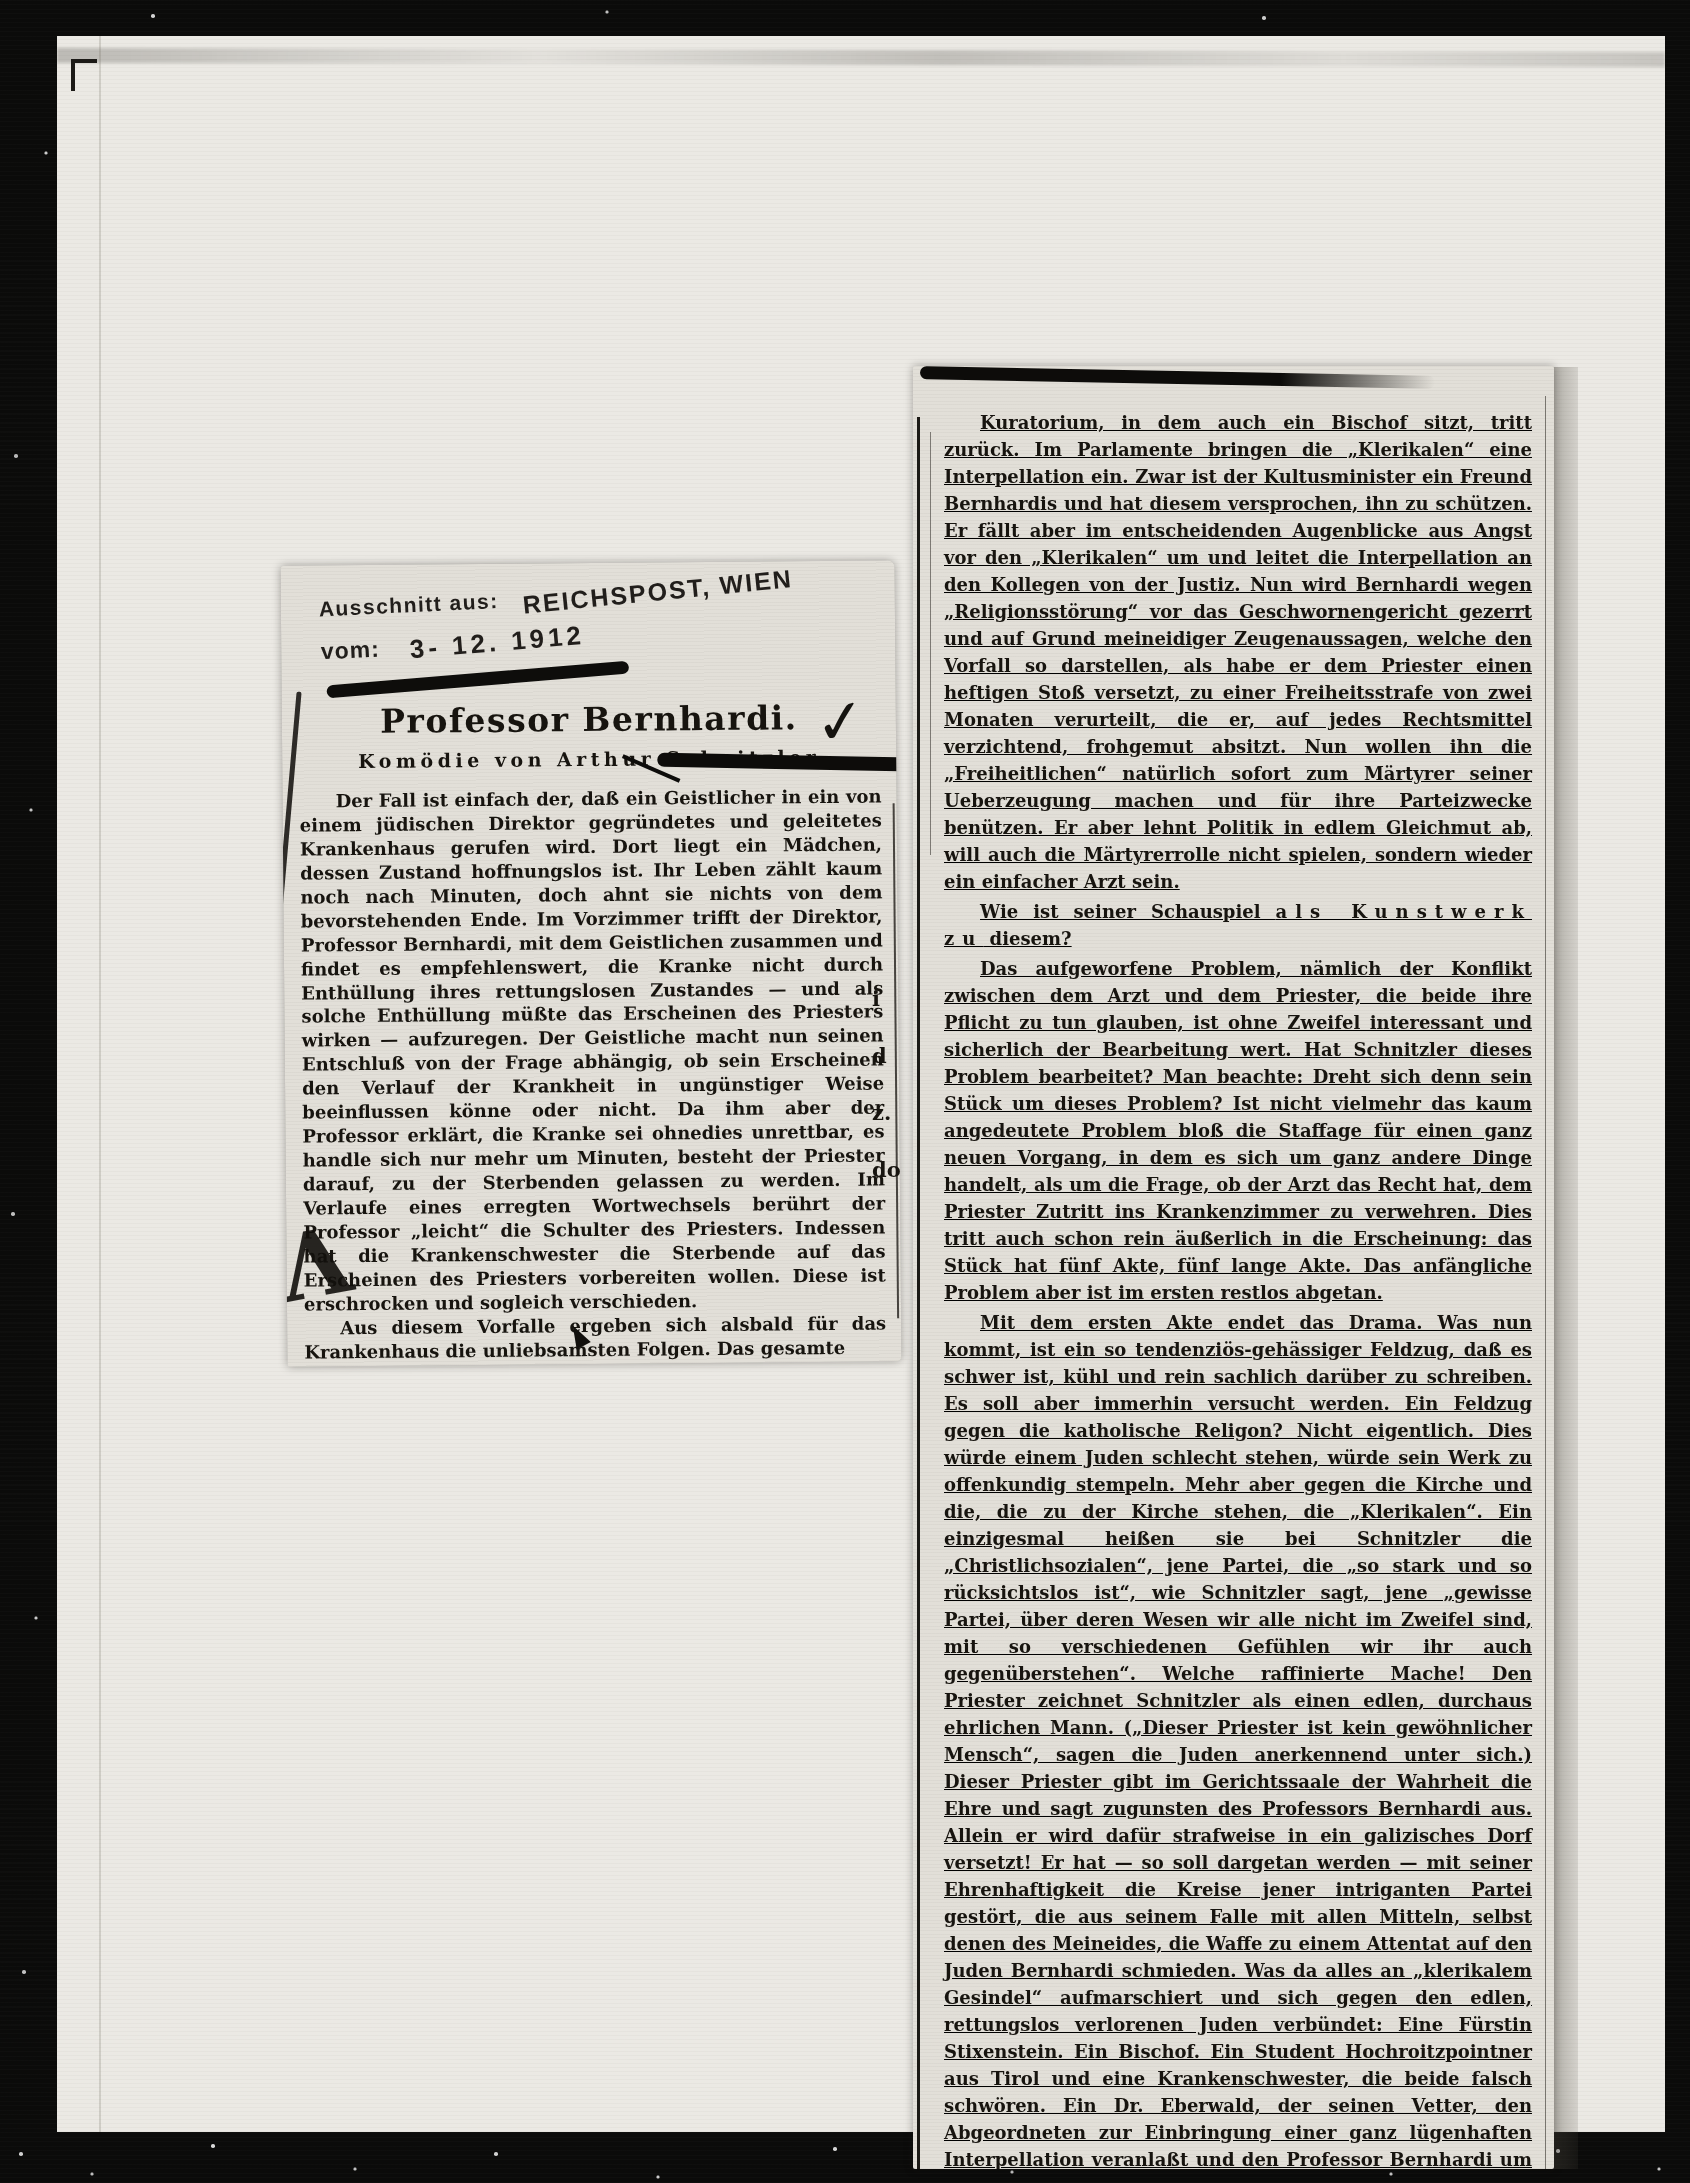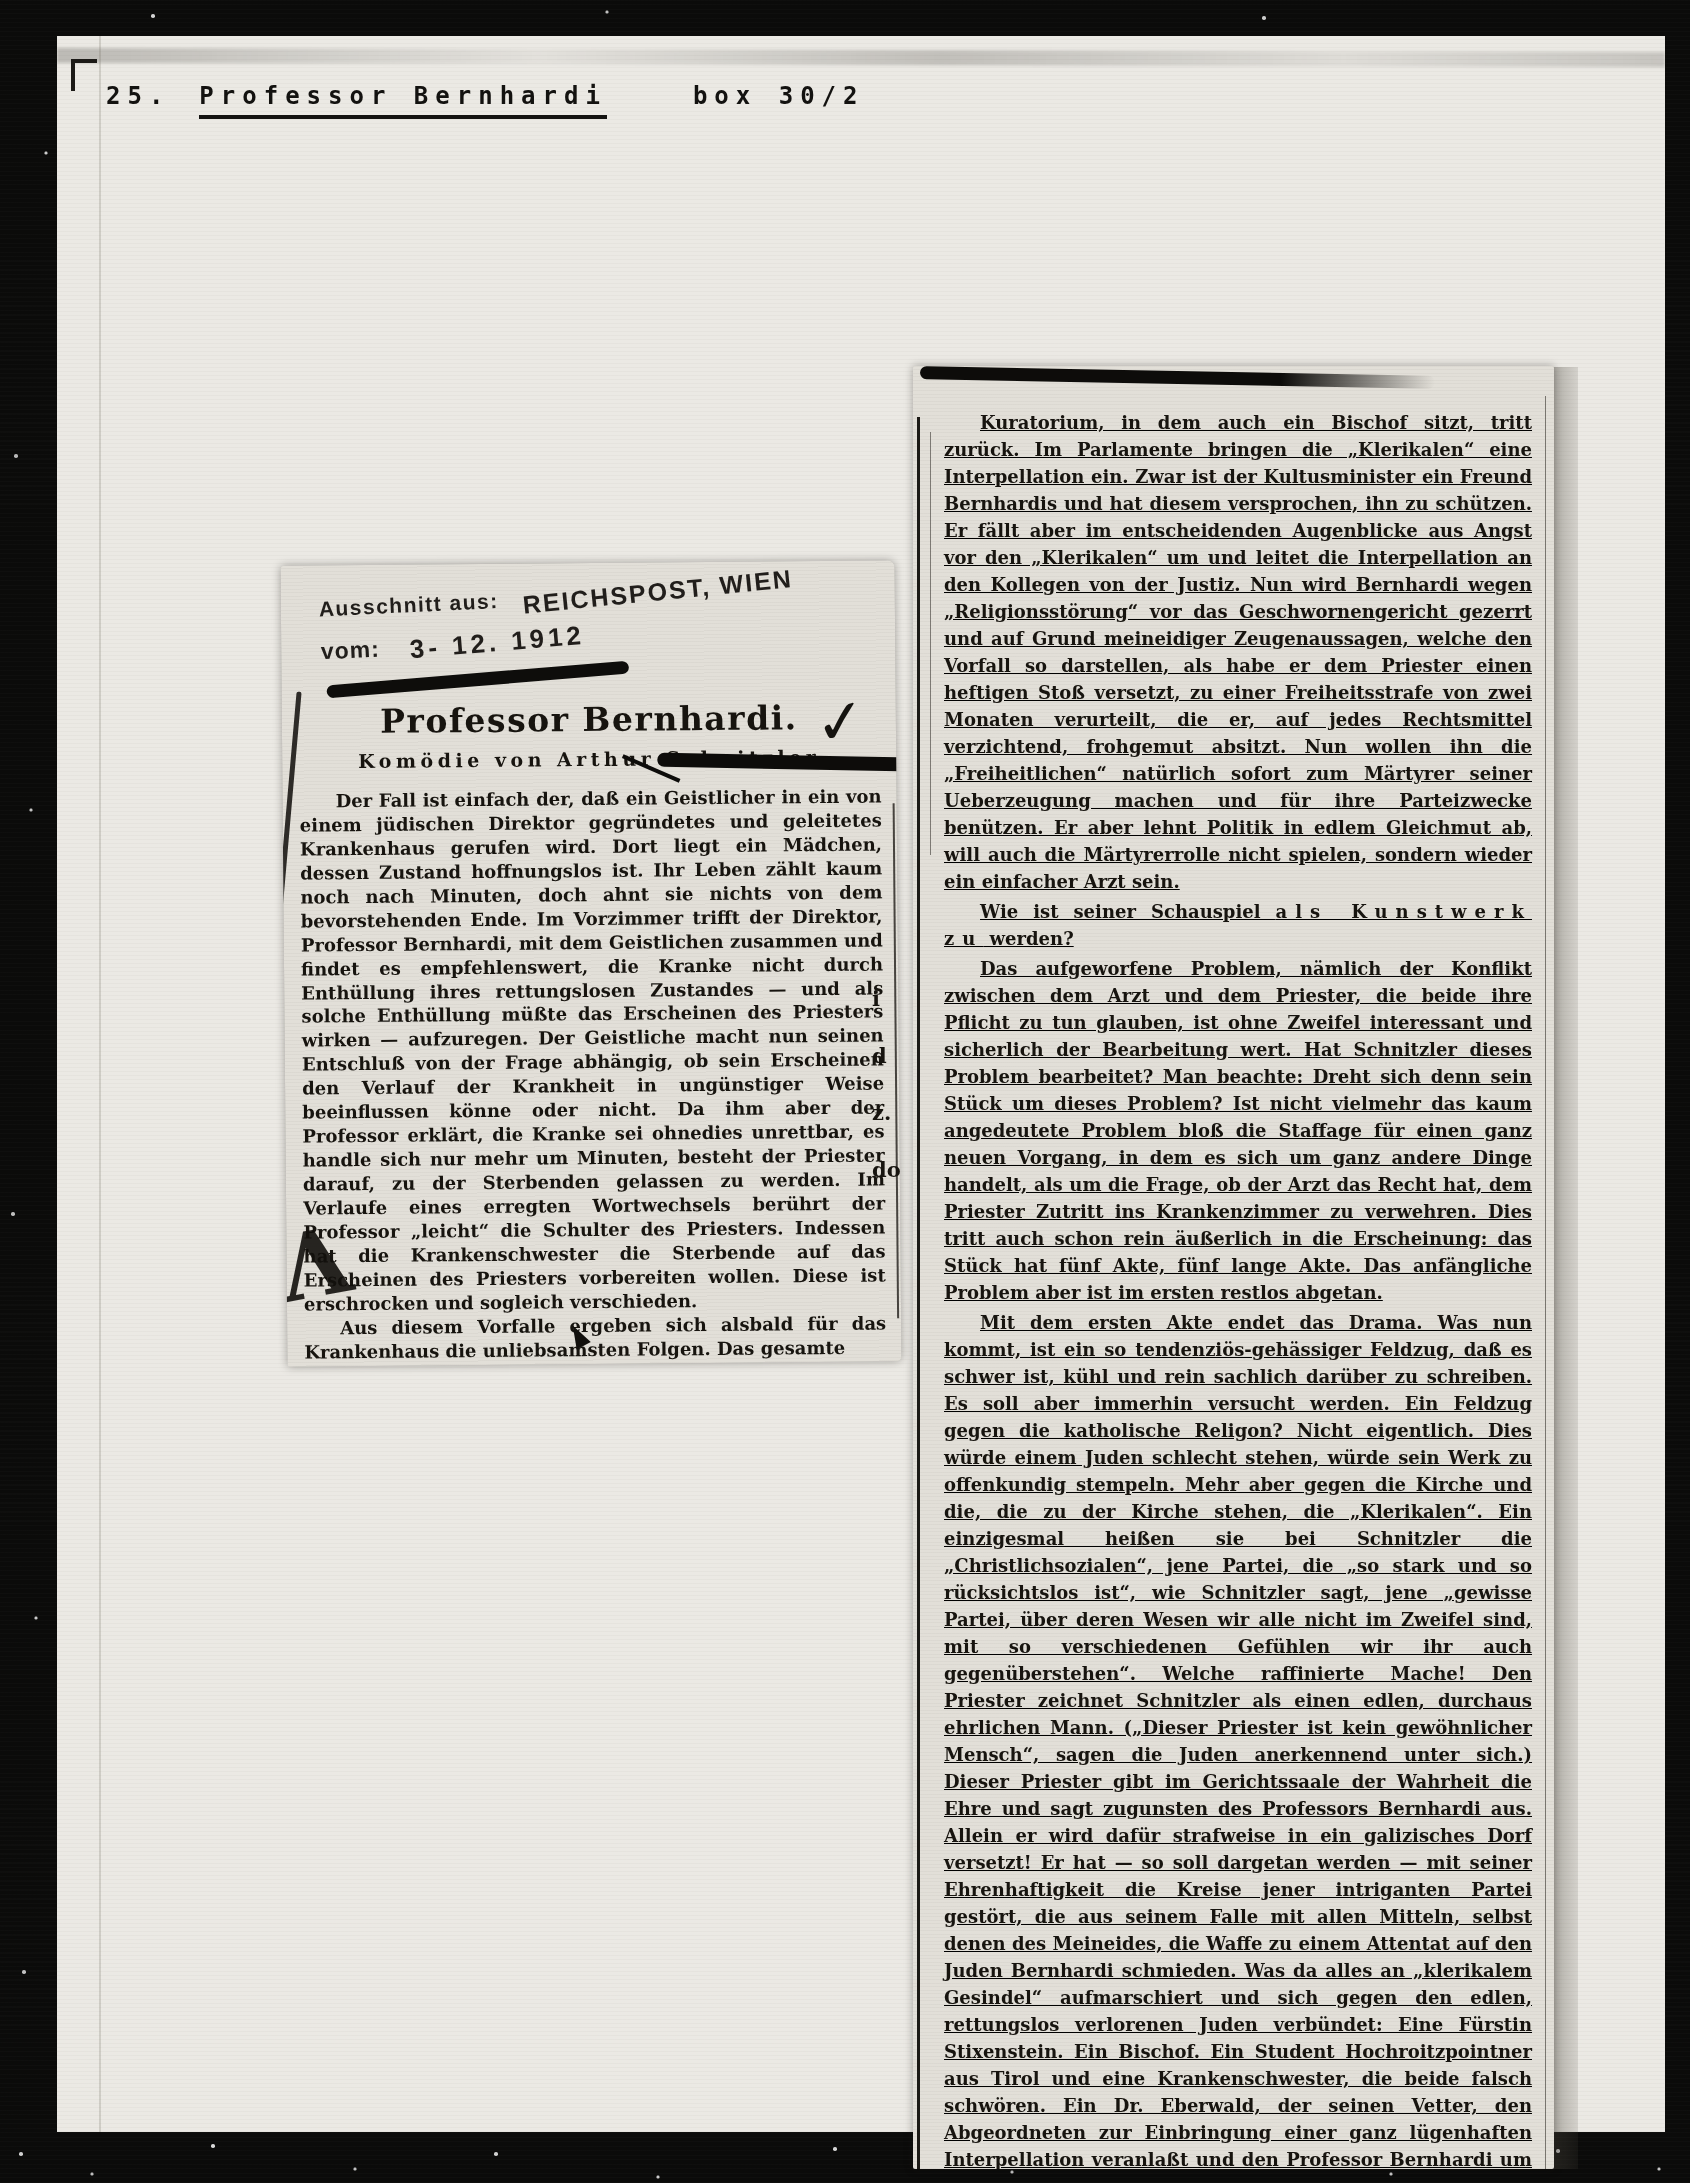--- a/index.html
+++ b/index.html
@@ -100,25 +100,20 @@
 <body>
 
 <div class="scan">
   <div class="speckles"></div>
 
   <div class="paper">
     <div class="paper-top-smudge"></div>
     <div class="fold-line"></div>
     <div class="corner-bracket"></div>
 
-    <div class="header-row">
-      <span class="header-num">25.</span>
-      <span class="header-title">Professor Bernhardi</span>
-      <span class="header-box">box 30/2</span>
-    </div>
 
     <div class="clipping clip-left">
       <div class="pen-diagonal"></div>
       <div class="clip-left-rule"></div>
 
       <div class="stamp-block">
         <div class="stamp-row1">
           <span class="stamp-label">Ausschnitt aus:</span>
           <span class="stamp-source">REICHSPOST, WIEN</span>
         </div>
@@ -161,21 +156,21 @@
       <div class="torn-top"></div>
       <div class="rule-left"></div>
       <div class="rule-left2"></div>
       <div class="rule-right"></div>
 
       <div class="clip-body frak">
         <div>
 
         <p>Kuratorium, in dem auch ein Bischof sitzt, tritt zurück. Im Parlamente bringen die „Klerikalen“ eine Interpellation ein. Zwar ist der Kultusminister ein Freund Bernhardis und hat diesem versprochen, ihn zu schützen. Er fällt aber im entscheidenden Augenblicke aus Angst vor den „Klerikalen“ um und leitet die Interpellation an den Kollegen von der Justiz. Nun wird Bernhardi wegen „Religionsstörung“ vor das Geschwornengericht gezerrt und auf Grund meineidiger Zeugenaussagen, welche den Vorfall so darstellen, als habe er dem Priester einen heftigen Stoß versetzt, zu einer Freiheitsstrafe von zwei Monaten verurteilt, die er, auf jedes Rechtsmittel verzichtend, frohgemut absitzt. Nun wollen ihn die „Freiheitlichen“ natürlich sofort zum Märtyrer seiner Ueberzeugung machen und für ihre Parteizwecke benützen. Er aber lehnt Politik in edlem Gleichmut ab, will auch die Märtyrerrolle nicht spielen, sondern wieder ein einfacher Arzt sein.</p>
           </div>
-        <p><span>Wie ist seiner Schauspiel </span><span class="spaced">als Kunstwerk zu</span><span> werden?</span></p>
+        <p><span>Wie ist seiner Schauspiel </span><span class="spaced">als Kunstwerk zu</span><span> diesem?</span></p>
         <div>
 
         <p>Das aufgeworfene Problem, nämlich der Konflikt zwischen dem Arzt und dem Priester, die beide ihre Pflicht zu tun glauben, ist ohne Zweifel interessant und sicherlich der Bearbeitung wert. Hat Schnitzler dieses Problem bearbeitet? Man beachte: Dreht sich denn sein Stück um dieses Problem? Ist nicht vielmehr das kaum angedeutete Problem bloß die Staffage für einen ganz neuen Vorgang, in dem es sich um ganz andere Dinge handelt, als um die Frage, ob der Arzt das Recht hat, dem Priester Zutritt ins Krankenzimmer zu verwehren. Dies tritt auch schon rein äußerlich in die Erscheinung: das Stück hat fünf Akte, fünf lange Akte. Das anfängliche Problem aber ist im ersten restlos abgetan.</p>
             <p>Mit dem ersten Akte endet das Drama. Was nun kommt, ist ein so tendenziös-gehässiger Feldzug, daß es schwer ist, kühl und rein sachlich darüber zu schreiben. Es soll aber immerhin versucht werden. Ein Feldzug gegen die katholische Religon? Nicht eigentlich. Dies würde einem Juden schlecht stehen, würde sein Werk zu offenkundig stempeln. Mehr aber gegen die Kirche und die, die zu der Kirche stehen, die „Klerikalen“. Ein einzigesmal heißen sie bei Schnitzler die „Christlichsozialen“, jene Partei, die „so stark und so rücksichtslos ist“, wie Schnitzler sagt, jene „gewisse Partei, über deren Wesen wir alle nicht im Zweifel sind, mit so verschiedenen Gefühlen wir ihr auch gegenüberstehen“. Welche raffinierte Mache! Den Priester zeichnet Schnitzler als einen edlen, durchaus ehrlichen Mann. („Dieser Priester ist kein gewöhnlicher Mensch“, sagen die Juden anerkennend unter sich.) Dieser Priester gibt im Gerichtssaale der Wahrheit die Ehre und sagt zugunsten des Professors Bernhardi aus. Allein er wird dafür strafweise in ein galizisches Dorf versetzt! Er hat — so soll dargetan werden — mit seiner Ehrenhaftigkeit die Kreise jener intriganten Partei gestört, die aus seinem Falle mit allen Mitteln, selbst denen des Meineides, die Waffe zu einem Attentat auf den Juden Bernhardi schmieden. Was da alles an „klerikalem Gesindel“ aufmarschiert und sich gegen den edlen, rettungslos verlorenen Juden verbündet: Eine Fürstin Stixenstein. Ein Bischof. Ein Student Hochroitzpointner aus Tirol und eine Krankenschwester, die beide falsch schwören. Ein Dr. Eberwald, der seinen Vetter, den Abgeordneten zur Einbringung einer ganz lügenhaften Interpellation veranlaßt und den Professor Bernhardi um jeden Preis stürzen will, um selbst Direktor zu werden. Ferner ein Minister für Kultus und Unterricht, der zwar ein aufrechter Mann sein will, sich aber schließlich doch vor den „Klerikalen“ beugt</p>
           </div>
       </div>
     </div>
   </div>
 </div>
 

